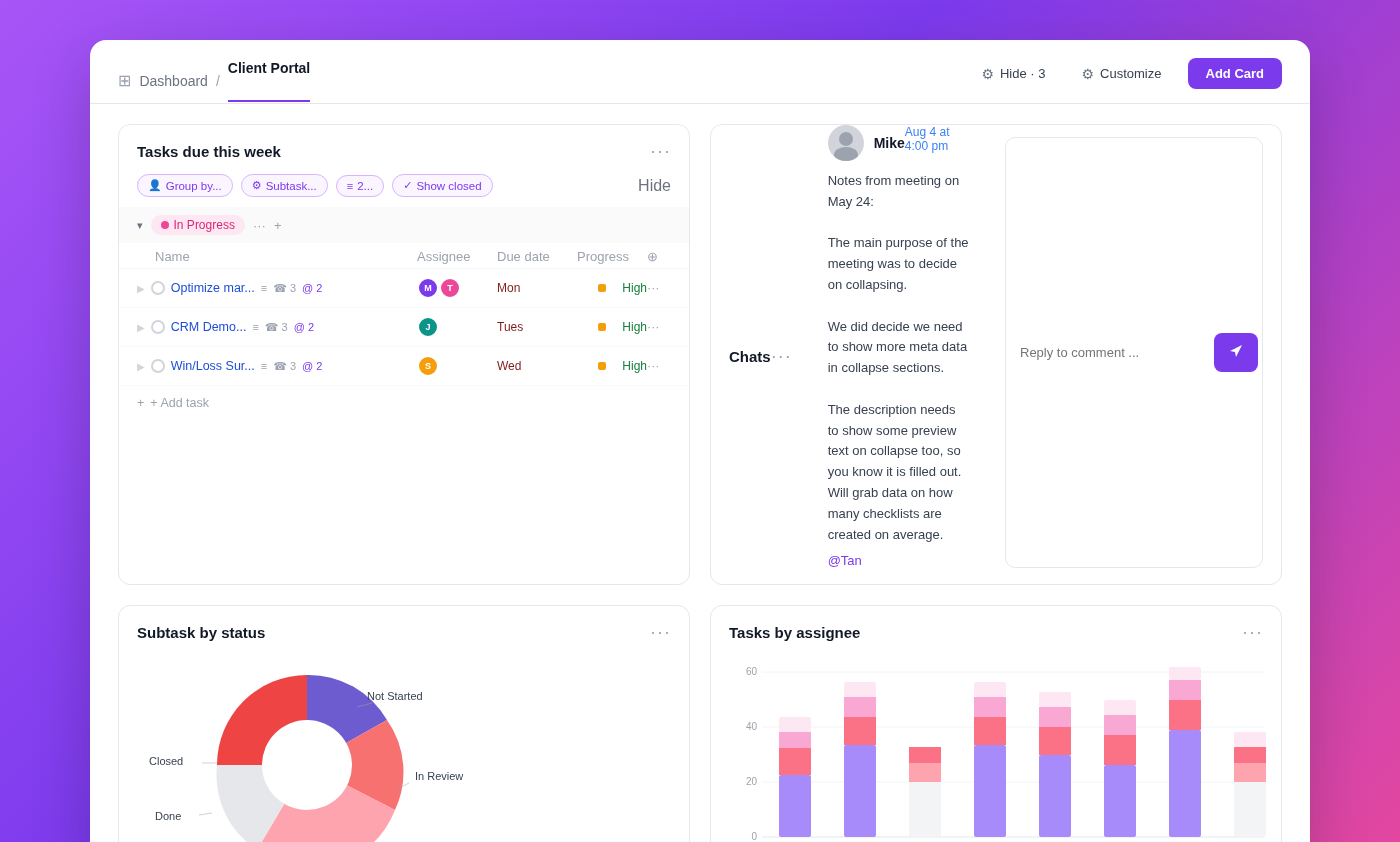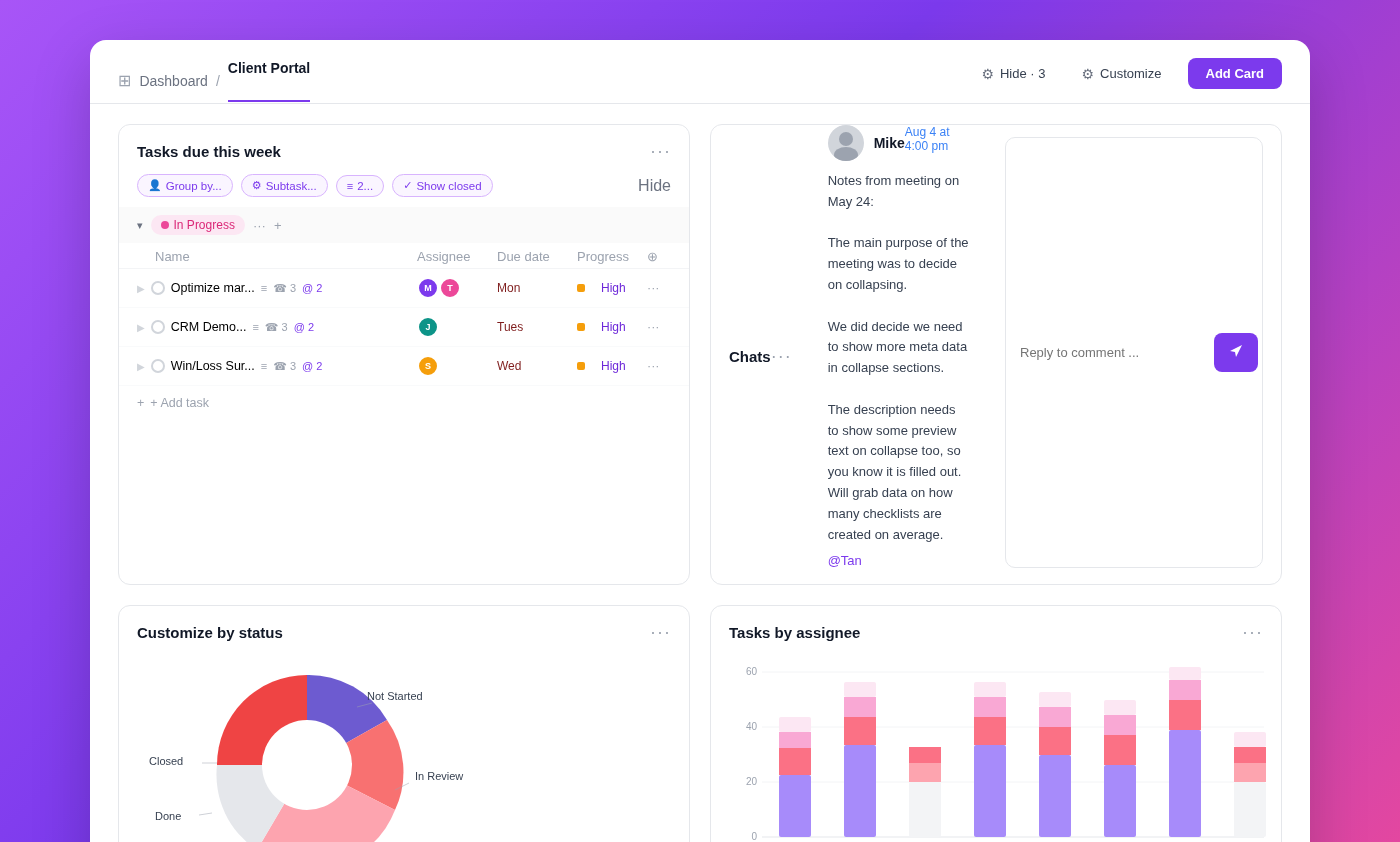--- a/index.html
+++ b/index.html
@@ -187,21 +187,21 @@
       gap: 6px;
       color: #374151;
     }
     .task-chevron { color: #d1d5db; font-size: 10px; cursor: pointer; }
     .task-circle {
       width: 14px; height: 14px;
       border-radius: 50%;
       border: 2px solid #d1d5db;
       flex-shrink: 0;
     }
-    .task-name { color: #000000; font-size: 12.5px; }
+    .task-name { color: #1d4ed8; font-size: 12.5px; }
     .task-icons { display: flex; gap: 4px; align-items: center; color: #9ca3af; font-size: 11px; }
     .task-count-badge {
       font-size: 11px;
       color: #7c3aed;
       display: flex; align-items: center; gap: 2px;
     }
     .assignee-avatars { display: flex; gap: -2px; align-items: center; }
     .avatar-sm {
       width: 22px; height: 22px;
       border-radius: 50%;
@@ -214,21 +214,22 @@
     .avatar-purple { background: #7c3aed; }
     .avatar-pink { background: #ec4899; }
     .avatar-amber { background: #f59e0b; }
     .avatar-teal { background: #0d9488; }
     .due-date { color: #7f1d1d; font-size: 12px; }
     .priority-badge {
       display: flex;
       align-items: center;
       gap: 16px;
       font-size: 12px;
-      color: #6d28d9;
+      color: #15803d;
+      justify-content: flex-end;
     }
     .priority-dot { width: 8px; height: 8px; border-radius: 2px; }
     .priority-high { background: #f59e0b; }
     .task-more { color: #9ca3af; cursor: pointer; }
     .add-task {
       display: flex;
       align-items: center;
       gap: 6px;
       padding: 10px 18px;
       color: #9ca3af;
@@ -468,21 +469,21 @@
         <button class="chat-send-btn">
           <svg width="16" height="16" viewBox="0 0 16 16" fill="none">
             <path d="M2 8L14 2L8 14L7 9L2 8Z" fill="white"></path>
           </svg>
         </button>
       </div>
     </div>
 
     <div class="card workload-card">
       <div class="card-header">
-        <span class="card-title">Customize by status</span>
+        <span class="card-title">Subtask by status</span>
         <span class="card-menu">···</span>
       </div>
       <div class="chart-body">
         <svg width="340" height="220" viewBox="0 0 340 220">
 
           <path d="M170,110 L170,20 A90,90 0 0,1 250,65 Z" fill="#6d5bd0"></path>
 
           <path d="M170,110 L250,65 A90,90 0 0,1 258,155 Z" fill="#f87171"></path>
 
           <path d="M170,110 L258,155 A90,90 0 0,1 120,195 Z" fill="#fda4af"></path>

